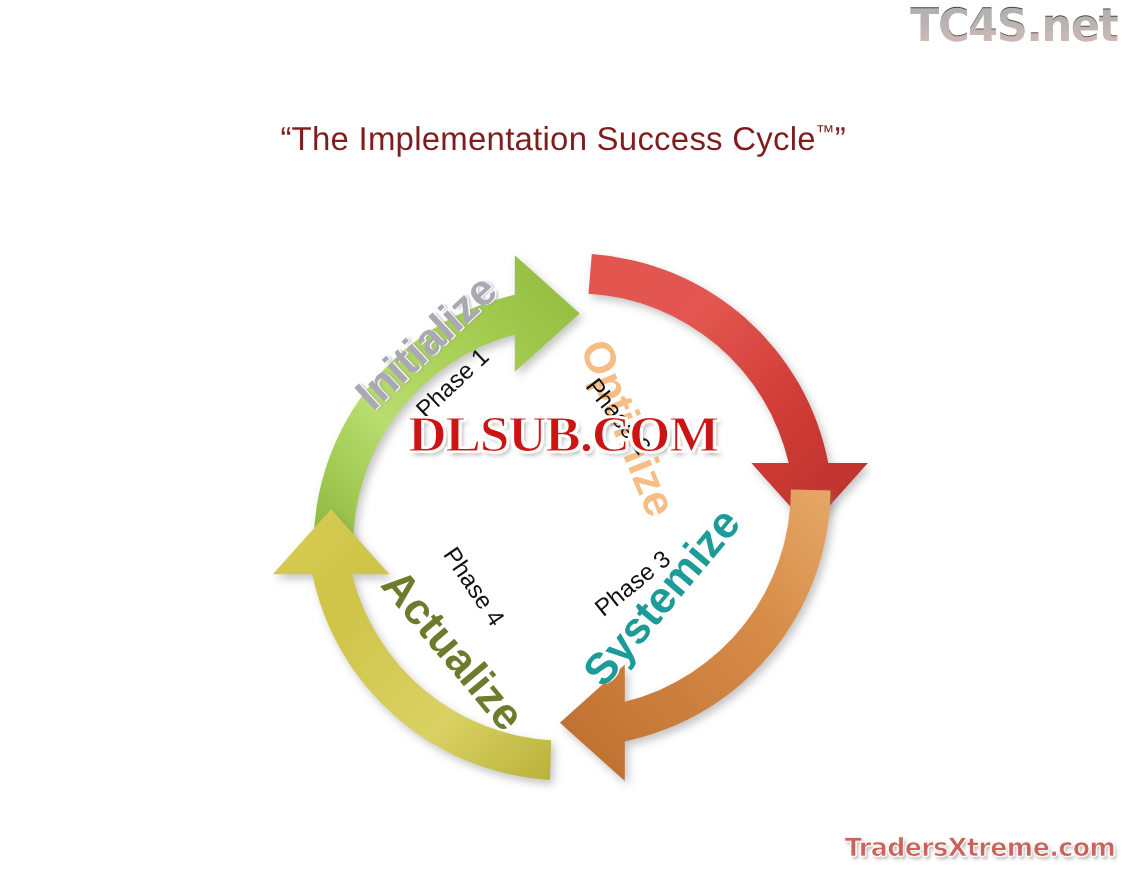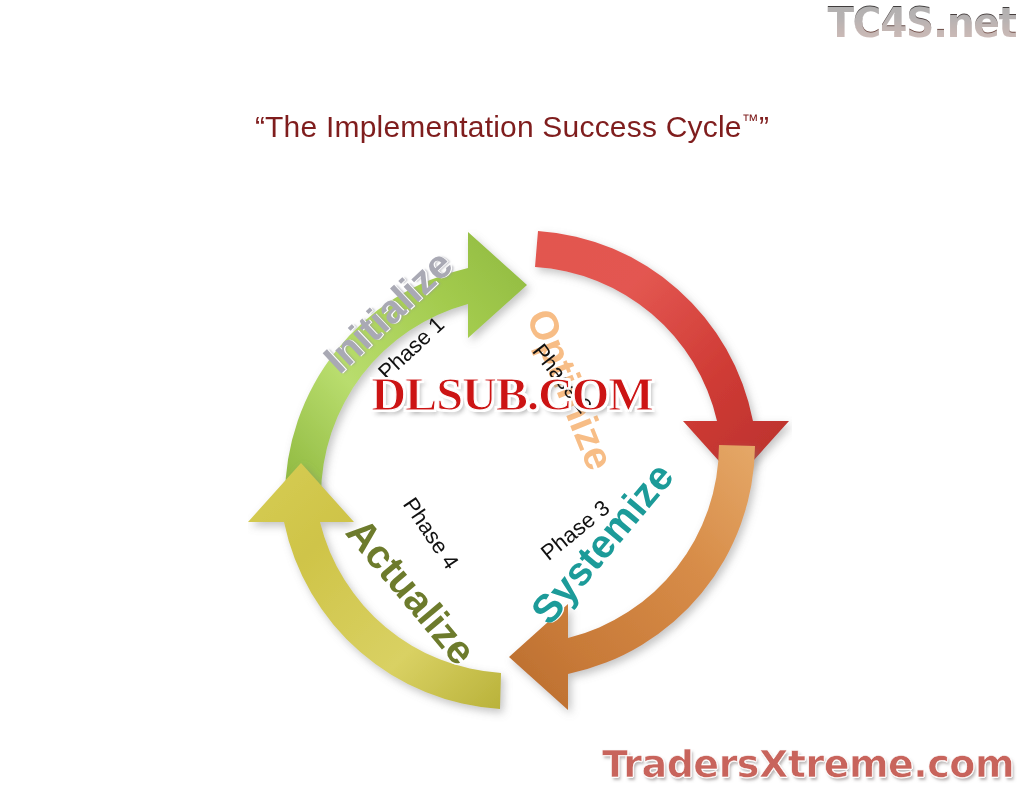--- a/index.html
+++ b/index.html
@@ -180,21 +180,21 @@
     white-space: nowrap;
   }
 
   
   #footer-logo {
     position: absolute;
     right: 10px;
     bottom: 8px;
     font-family: "DejaVu Sans", sans-serif;
     font-weight: bold;
-    font-size: 38px;
+    font-size: 23px;
     letter-spacing: -0.5px;
     line-height: 1;
     color: #c8645c;
     -webkit-text-stroke: 0.6px #ffffff;
     text-shadow:
        1px  0 0 #fdfdfd,
       -1px  0 0 #fdfdfd,
        0  1px 0 #fdfdfd,
        0 -1px 0 #fdfdfd,
        2px 3px 3px rgba(120,110,110,0.5);

